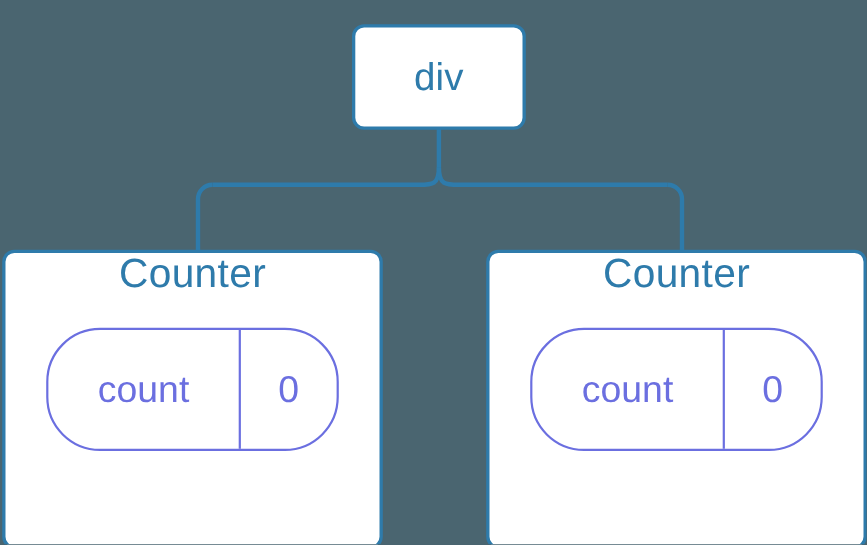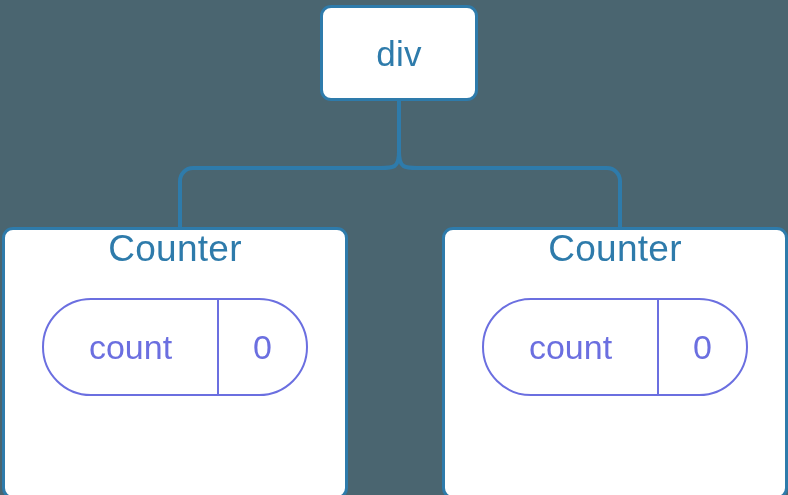--- a/index.html
+++ b/index.html
@@ -35,21 +35,21 @@
     box-sizing: border-box;
     background: #ffffff;
     border: 3px solid #2e7bab;
     border-radius: 11px;
     z-index: 2;
   }
 
   
   #node-div {
     left: 320px;
-    top: 5px;
+    top: 22px;
     width: 158px;
     height: 96px;
     display: flex;
     align-items: center;
     justify-content: center;
   }
   .div-label {
     color: #2e7bab;
     font-size: 35px;
     font-weight: 400;
@@ -81,21 +81,21 @@
     font-weight: 400;
     line-height: 1;
     letter-spacing: 0.3px;
   }
 
   
   .state-pill {
     box-sizing: border-box;
     margin-top: 31px;
     width: 266px;
-    height: 98px;
+    height: 112px;
     border: 2px solid #6b6fe0;
     border-radius: 49px;
     display: flex;
     align-items: stretch;
     background: #ffffff;
   }
   .pill-key {
     flex: 0 0 173px;
     display: flex;
     align-items: center;

